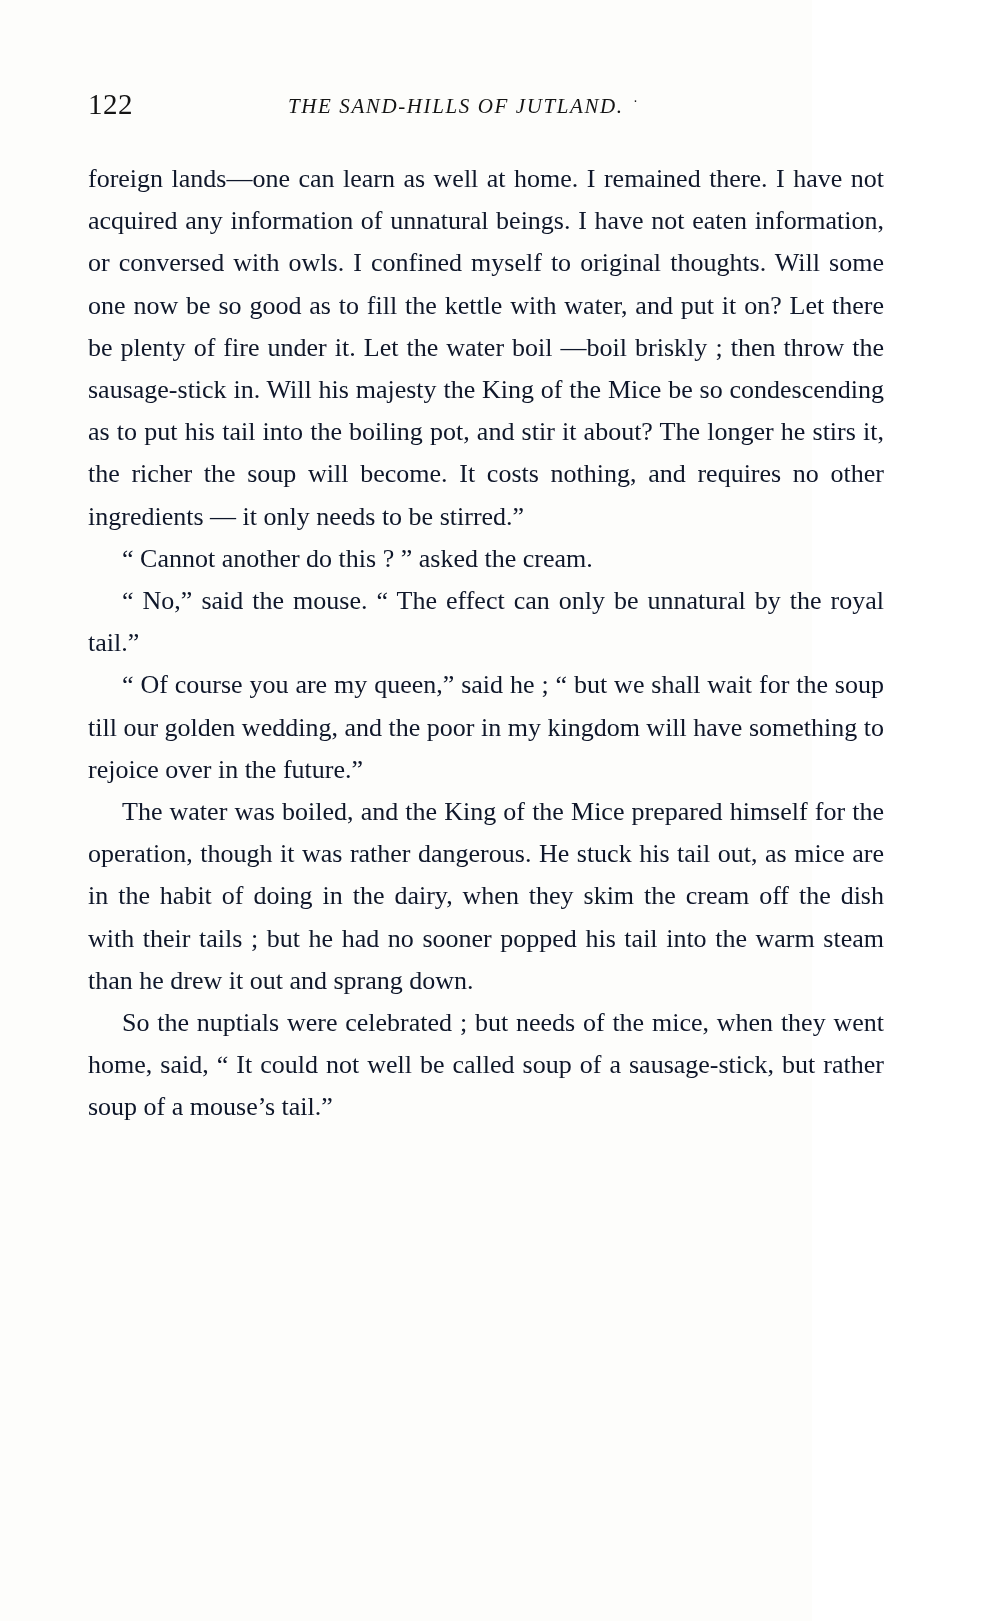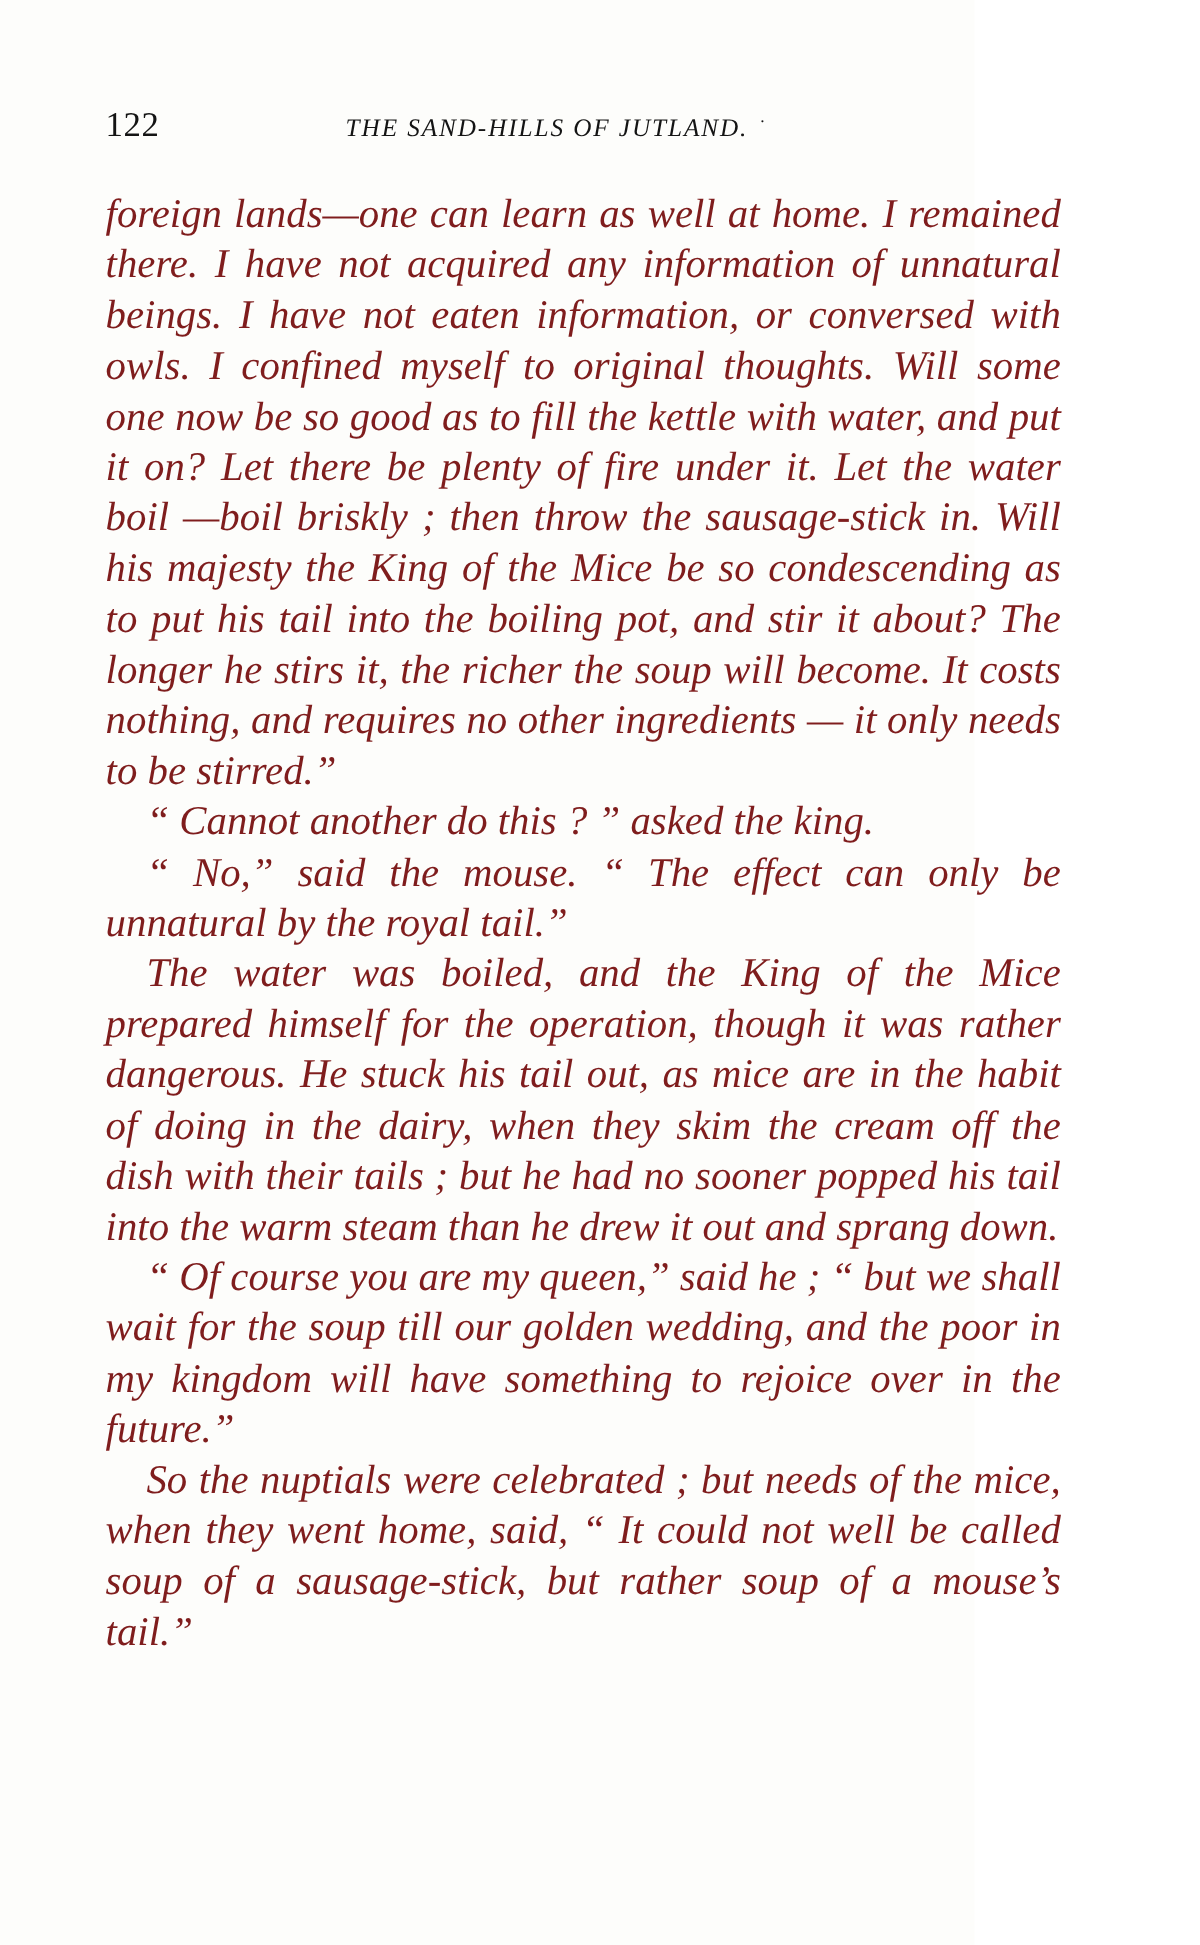--- a/index.html
+++ b/index.html
@@ -53,25 +53,24 @@
   .running-head .tick {
     font-size: 16px;
     vertical-align: 2px;
     margin-left: 8px;
   }
   .body-text {
     position: absolute;
     left: 88px;
     top: 158px;
     width: 796px;
-    font-size: 34px;
+    font-size: 26px;
     line-height: 42.2px;
     text-align: justify;
-    color: #7f1d1d;
-    font-style: italic;
+    color: #0f172a;
   }
   .body-text p {
     margin: 0;
   }
   .body-text p.indent {
     text-indent: 34px;
   }
   .body-text p.flush {
     text-indent: 0;
   }
@@ -87,20 +86,20 @@
 
   <div class="header">
     <div class="folio">122</div>
     <div class="running-head">
       <span>THE SAND-HILLS OF JUTLAND.</span><span class="tick">˙</span>
     </div>
   </div>
 
   <div class="body-text">
     <p class="flush">foreign lands—one can learn as well at home. I remained there. I have not acquired any information of unnatural beings. I have not eaten information, or conversed with owls. I confined myself to original thoughts. Will some one now be so good as to fill the kettle with water, and put it on? Let there be plenty of fire under it. Let the water boil —boil briskly ; then throw the sausage-stick in. Will his majesty the King of the Mice be so condescending as to put his tail into the boiling pot, and stir it about? The longer he stirs it, the richer the soup will become. It costs nothing, and requires no other ingredients — it only needs to be stirred.”</p>
-    <p class="indent">“ Cannot another do this ? ” asked the king.</p>
+    <p class="indent">“ Cannot another do this ? ” asked the cream.</p>
     <p class="indent">“ No,” said the mouse. “ The effect can only be unnatural by the royal tail.”</p>
+    <p class="indent">“ Of course you are my queen,” said he ; “ but we shall wait for the soup till our golden wedding, and the poor in my kingdom will have something to rejoice over in the future.”</p>
     <p class="indent">The water was boiled, and the King of the Mice prepared himself for the operation, though it was rather dangerous. He stuck his tail out, as mice are in the habit of doing in the dairy, when they skim the cream off the dish with their tails ; but he had no sooner popped his tail into the warm steam than he drew it out and sprang down.</p>
-    <p class="indent">“ Of course you are my queen,” said he ; “ but we shall wait for the soup till our golden wedding, and the poor in my kingdom will have something to rejoice over in the future.”</p>
     <p class="indent">So the nuptials were celebrated ; but needs of the mice, when they went home, said, “ It could not well be called soup of a sausage-stick, but rather soup of a mouse’s tail.”</p>
   </div>
 
 </div>
 
 </body></html>

